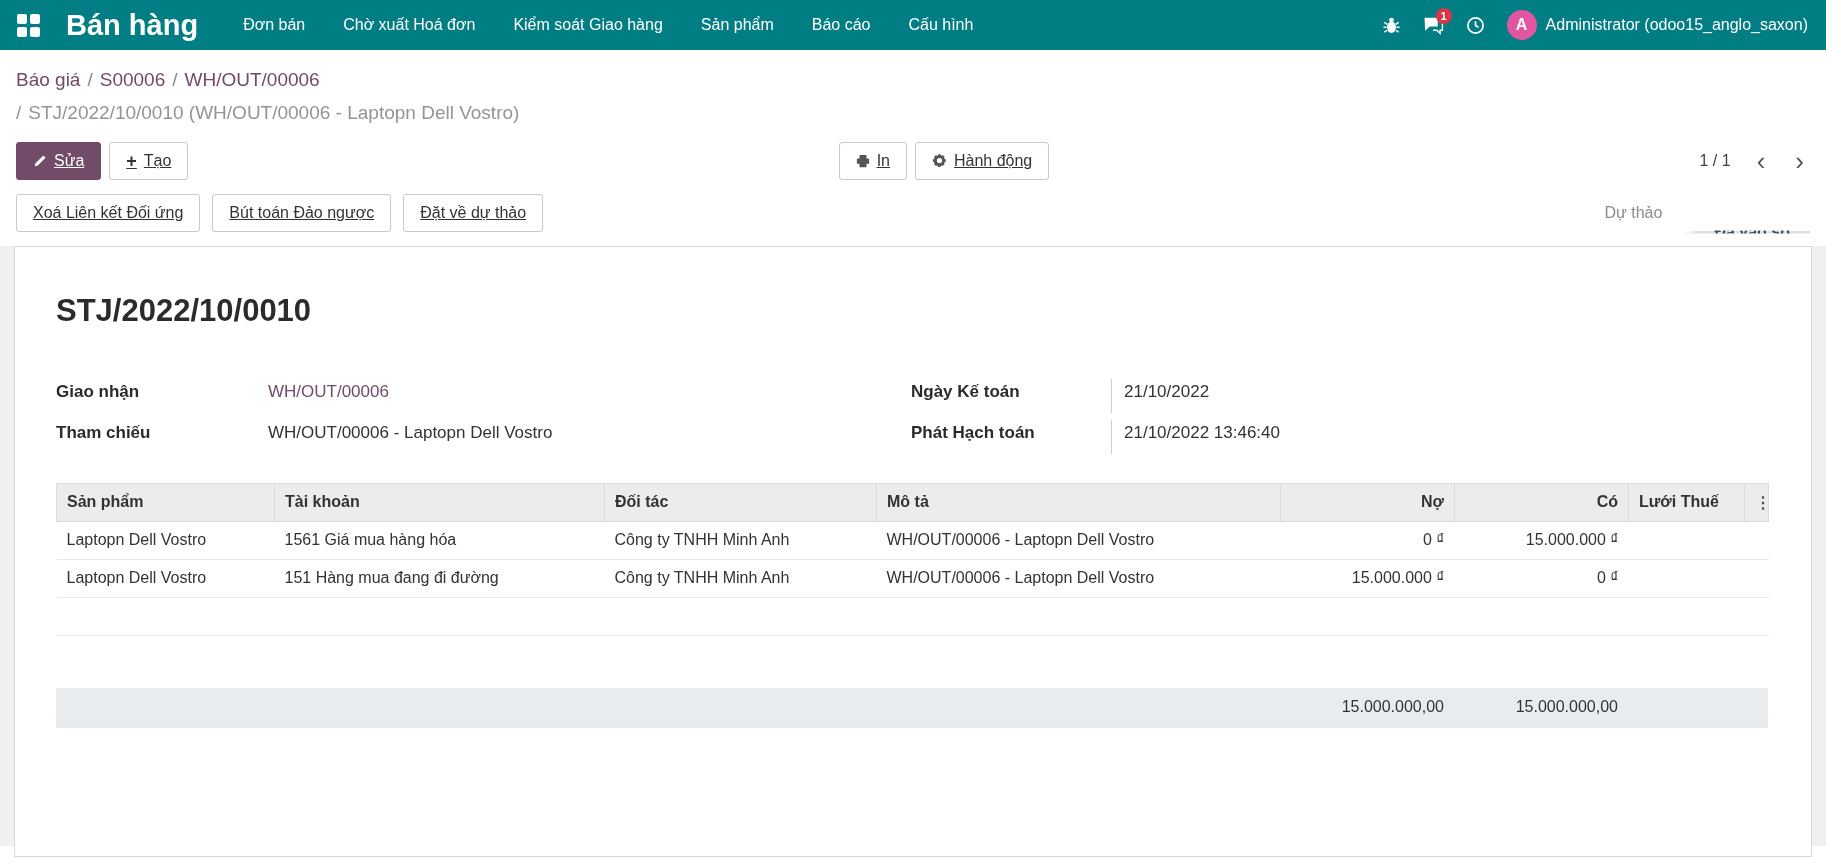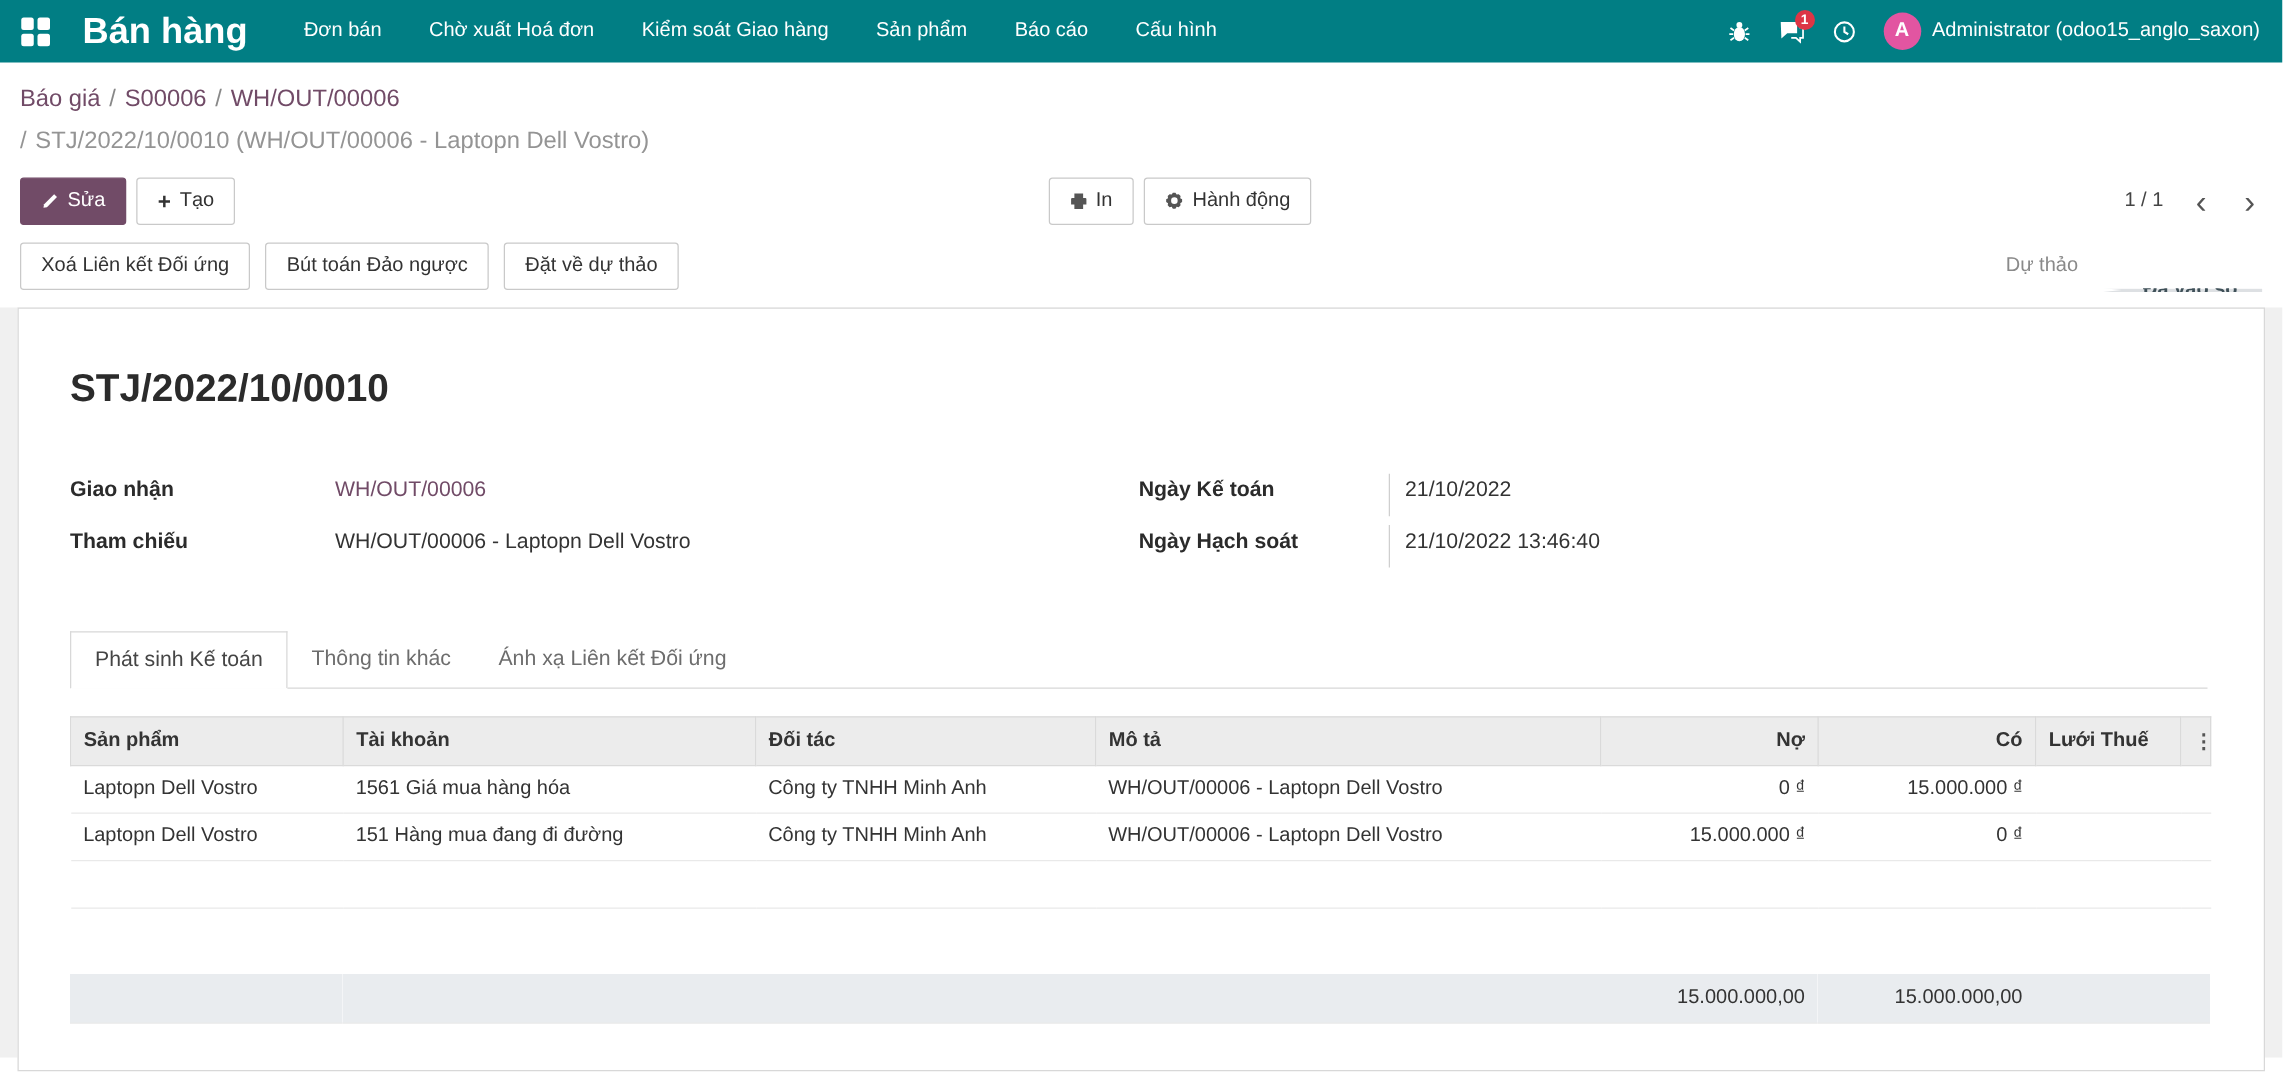--- a/index.html
+++ b/index.html
@@ -23,21 +23,21 @@
 
   
   .breadcrumb-area { padding:13px 16px 4px; font-size:19px; line-height:1.75; }
   .breadcrumb-area a { color:#714B67; text-decoration:none; cursor:pointer;text-align:center; }
   .bc-sep { color:#888; margin:0 7px; }
   .bc-current { color:#949494; }
 
   
   .toolbar { display:flex; align-items:center; padding:8px 18px 10px 16px; }
   .btn { display:inline-flex; align-items:center; gap:7px; font-size:16px; font-family:inherit;
-    padding:9px 16px; border-radius:3px; border:1px solid #c9c9c9; background:#fff; color:#333; cursor:pointer; white-space:nowrap; }
+    padding:9px 16px; border-radius:3px; border:1px solid #c9c9c9; background:#fff; color:#333; cursor:pointer; white-space:nowrap;text-decoration:underline; }
   .btn-primary { background:#714B67; border-color:#714B67; color:#fff; }
   .btn-group-left { display:flex; gap:8px; }
   .btn-group-center { display:flex; gap:8px; margin:0 auto; }
   .plus-glyph { font-weight:700; font-size:18px; line-height:1; }
   .pager { display:flex; align-items:center; gap:22px; font-size:16px; color:#444; }
   .pager-arrow { font-size:26px; color:#555; cursor:pointer; line-height:1; padding:0 4px; background:none; border:none; font-family:inherit; }
 
   
   .status-row { display:flex; align-items:center; padding:2px 16px 12px; }
   .status-btns { display:flex; gap:12px; }
@@ -191,31 +191,26 @@
           <div class="field-label">Tham chiếu</div>
           <div class="field-value">WH/OUT/00006 - Laptopn Dell Vostro</div>
         </div>
       </div>
       <div class="fields-col right">
         <div class="field-row">
           <div class="field-label-r">Ngày Kế toán</div>
           <div class="field-value">21/10/2022</div>
         </div>
         <div class="field-row">
-          <div class="field-label-r">Ngày Hạch soát</div>
+          <div class="field-label-r">Phát Hạch toán</div>
           <div class="field-value">21/10/2022 13:46:40</div>
         </div>
       </div>
     </div>
 
-    <div class="tabs">
-      <div class="tab active">Phát sinh Kế toán</div>
-      <div class="tab">Thông tin khác</div>
-      <div class="tab">Ánh xạ Liên kết Đối ứng</div>
-    </div>
 
     <table class="lines-table">
       <colgroup>
         <col style="width:218px">
           <col style="width:330px">
           <col style="width:272px">
           <col style="width:404px">
         <col style="width:174px">
           <col style="width:174px">
           <col style="width:116px">

